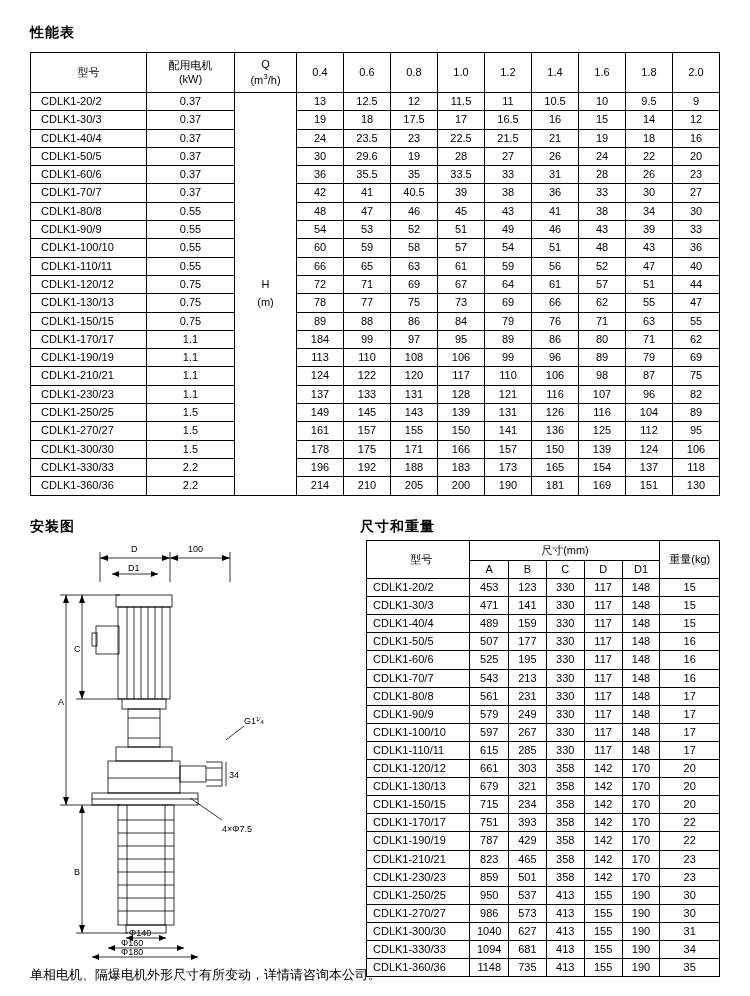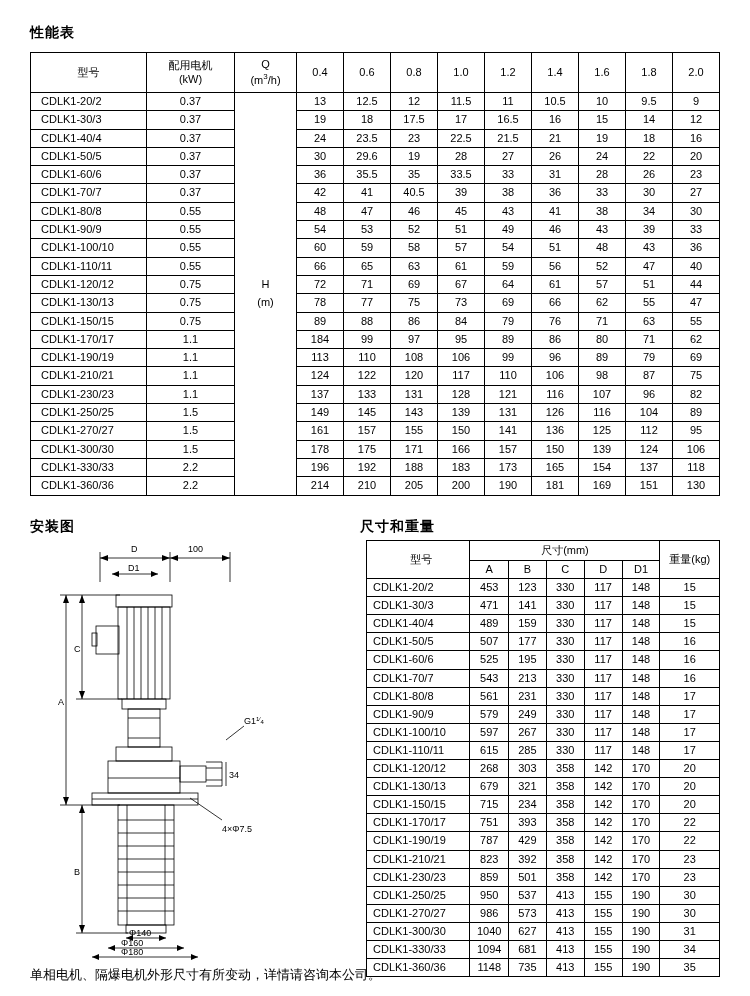--- a/index.html
+++ b/index.html
@@ -616,21 +616,21 @@
           <td class="model-cell">CDLK1-110/11</td>
           <td class="dcell">615</td>
           <td class="dcell">285</td>
           <td class="dcell">330</td>
           <td class="dcell">117</td>
           <td class="dcell">148</td>
           <td class="wcell">17</td>
         </tr>
         <tr>
           <td class="model-cell">CDLK1-120/12</td>
-          <td class="dcell">268</td>
+          <td class="dcell">661</td>
           <td class="dcell">303</td>
           <td class="dcell">358</td>
           <td class="dcell">142</td>
           <td class="dcell">170</td>
           <td class="wcell">20</td>
         </tr>
         <tr>
           <td class="model-cell">CDLK1-130/13</td>
           <td class="dcell">679</td>
           <td class="dcell">321</td>
@@ -662,21 +662,21 @@
           <td class="dcell">787</td>
           <td class="dcell">429</td>
           <td class="dcell">358</td>
           <td class="dcell">142</td>
           <td class="dcell">170</td>
           <td class="wcell">22</td>
         </tr>
         <tr>
           <td class="model-cell">CDLK1-210/21</td>
           <td class="dcell">823</td>
-          <td class="dcell">392</td>
+          <td class="dcell">465</td>
           <td class="dcell">358</td>
           <td class="dcell">142</td>
           <td class="dcell">170</td>
           <td class="wcell">23</td>
         </tr>
         <tr>
           <td class="model-cell">CDLK1-230/23</td>
           <td class="dcell">859</td>
           <td class="dcell">501</td>
           <td class="dcell">358</td>

